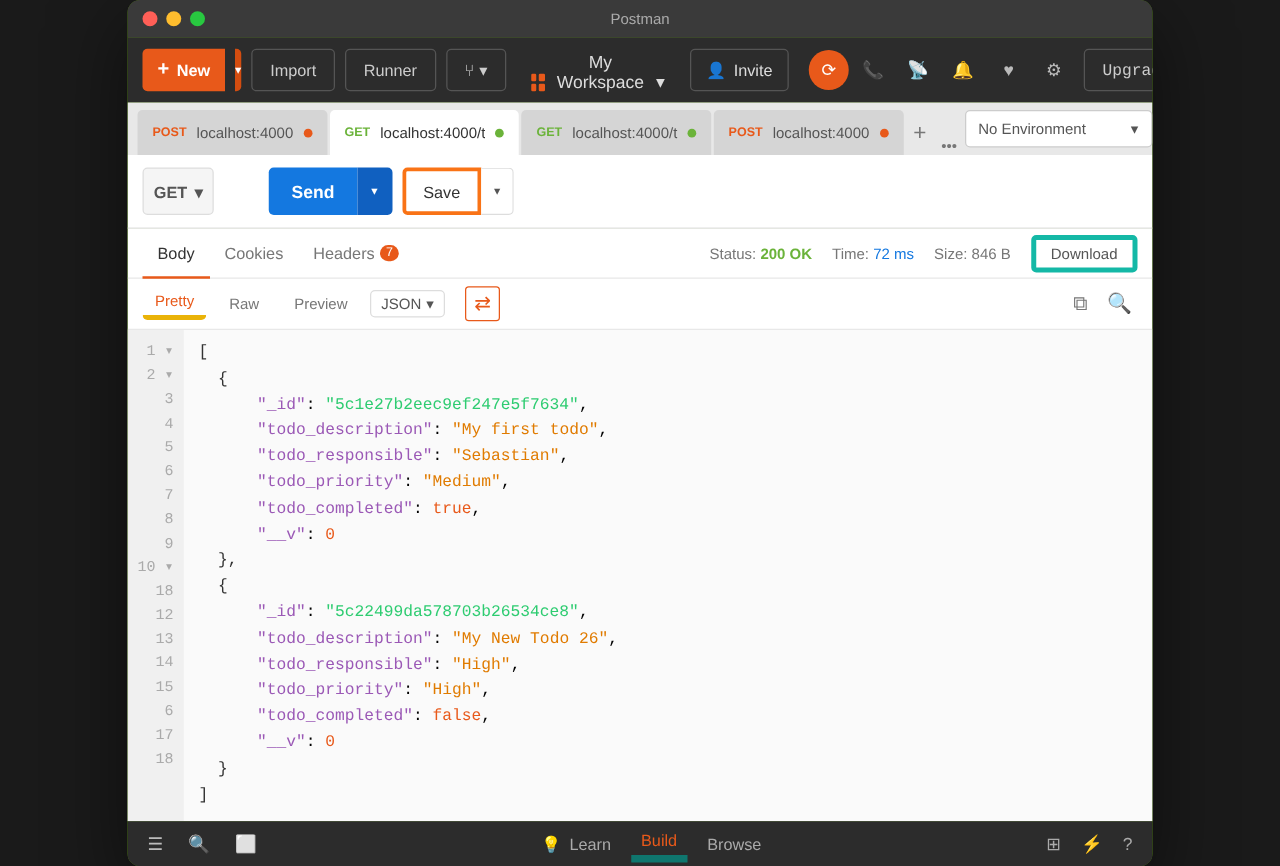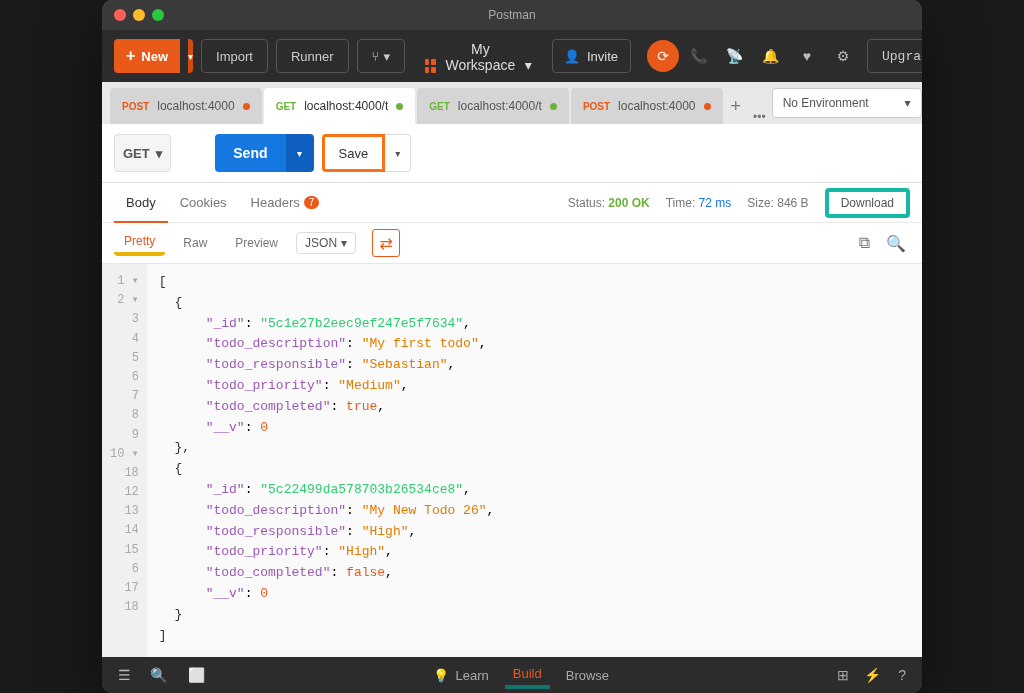--- a/index.html
+++ b/index.html
@@ -536,21 +536,21 @@
       color: #aaa;
       font-size: 13px;
       cursor: pointer;
       padding: 4px 8px;
       display: flex;
       align-items: center;
       gap: 6px;
     }
     .bottom-tab.active {
       color: #e8591a;
-      border-bottom: 4px solid #0f766e;
+      border-bottom: 6px solid #0f766e;
     }
     .bottom-right {
       display: flex;
       align-items: center;
       gap: 8px;
     }
     .bottom-icon-btn {
       background: transparent;
       border: none;
       color: #aaa;

